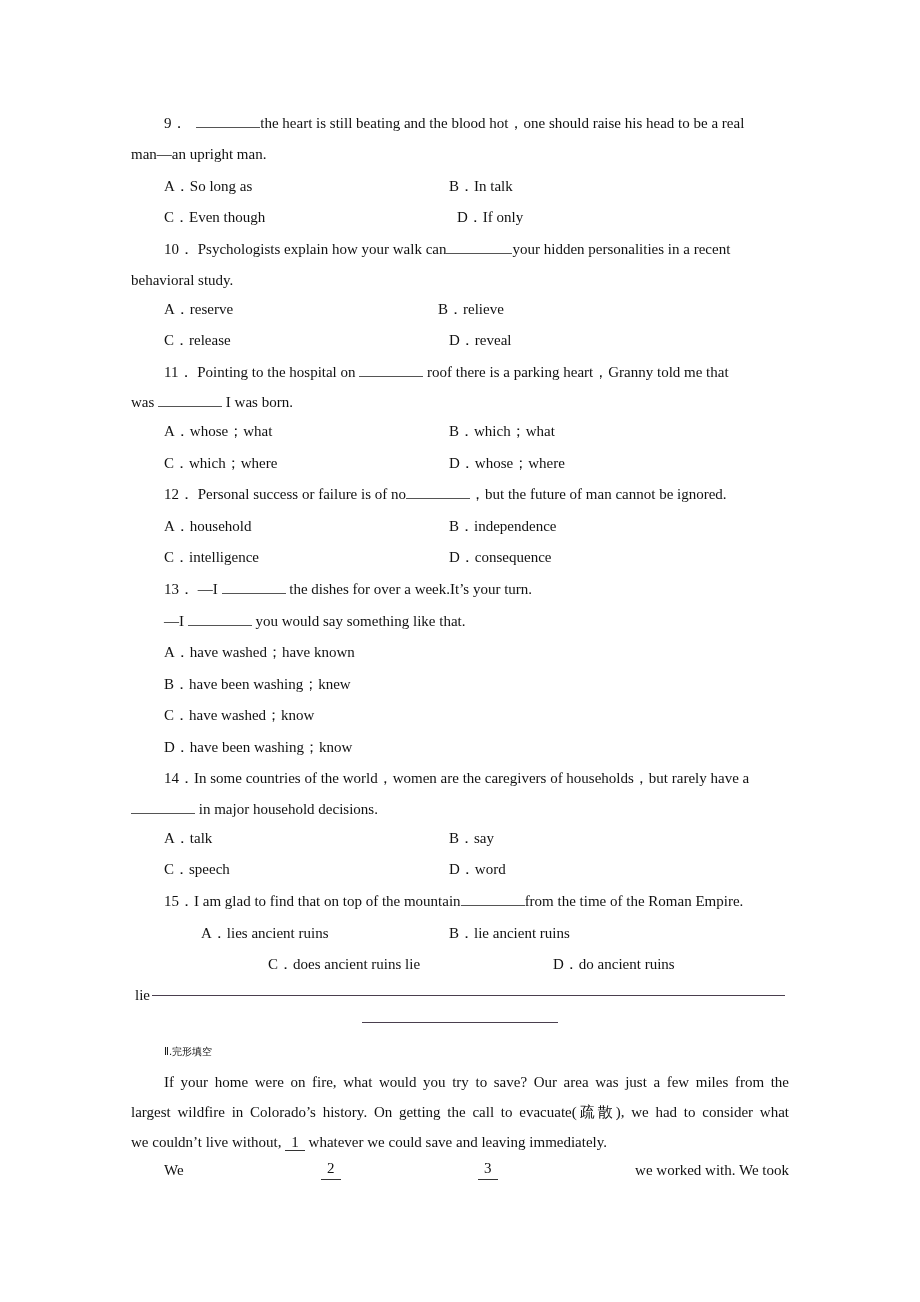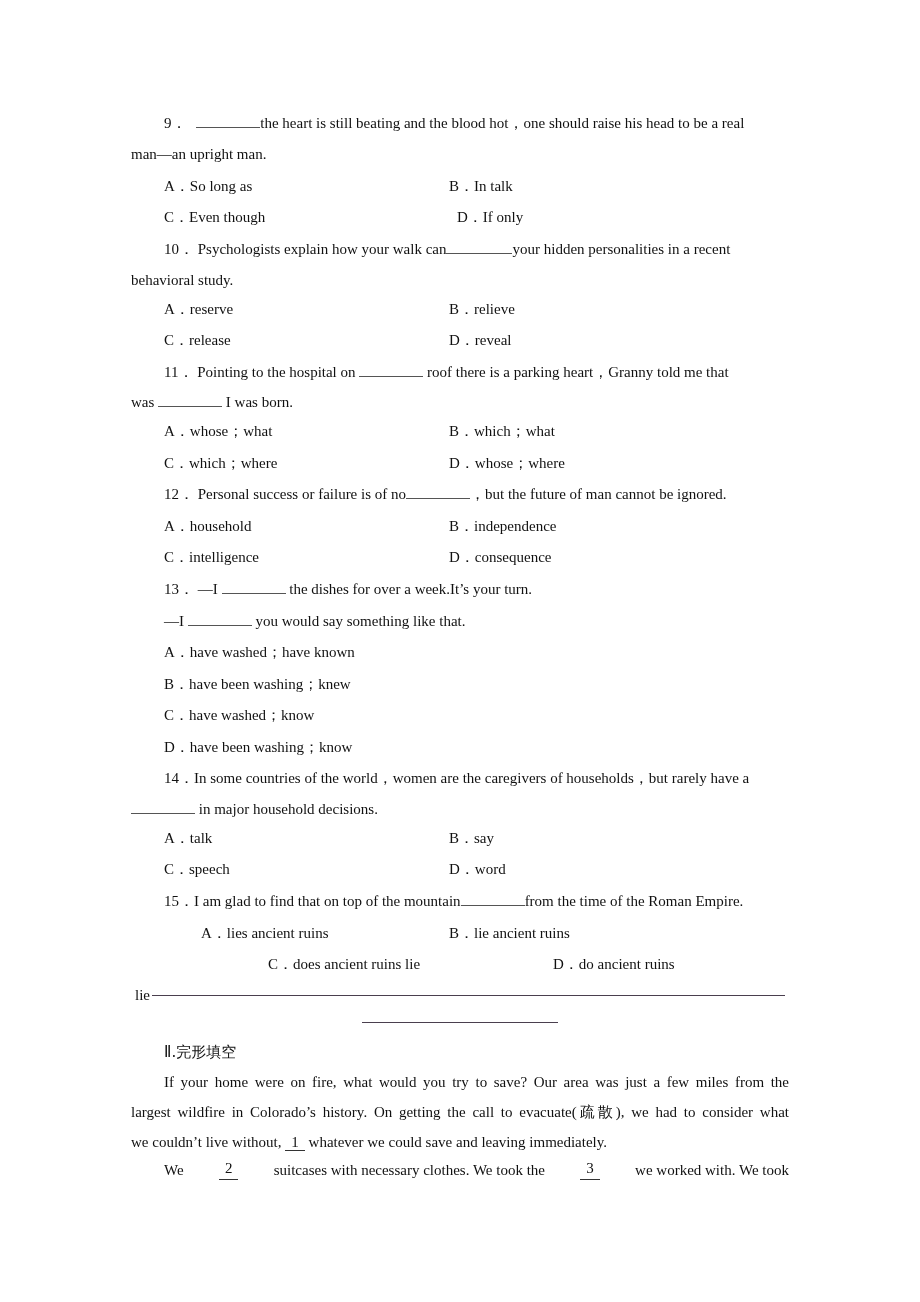--- a/index.html
+++ b/index.html
@@ -3,21 +3,21 @@
 <meta charset="utf-8">
 <style>
   html, body { margin: 0; padding: 0; background: #ffffff; }
   body {
     width: 920px; height: 1302px; position: relative; overflow: hidden;
     font-family: "Liberation Serif", "DejaVu Serif", serif;
     color: #111111; font-size: 15px;
   }
   .ln { position: absolute; white-space: nowrap; line-height: 20px; }
   .blank { display: inline-block; border-bottom: 1px solid #555; height: 14px; vertical-align: baseline; }
-  .cn { font-family: "DejaVu Sans", sans-serif; font-size: 15px; }
+  .cn { font-family: "DejaVu Sans", sans-serif; font-size: 10px; }
   .rule { position: absolute; height: 0; border-top: 1px solid #4a3f4e; }
   .num { display: inline-block; border-bottom: 1px solid #333; padding: 0 6px; line-height: 16px; }
 </style>
 </head>
 <body>
 
 <div class="ln" style="left:164px; top:113px;">
   <span>9．</span>
   <span class="blank" style="width:64px; margin-left:6px;"></span><span>the heart is still beating and the blood hot，one should raise his head to be a real</span>
 </div>
@@ -25,21 +25,21 @@
 <div class="ln" style="left:164px; top:176px;"><span>A．</span><span>So long as</span></div>
 <div class="ln" style="left:449px; top:176px;"><span>B．</span><span>In talk</span></div>
 <div class="ln" style="left:164px; top:207px;"><span>C．</span><span>Even though</span></div>
 <div class="ln" style="left:449px; top:207px;margin-left:8px;"><span>D．</span><span>If only</span></div>
 
 <div class="ln" style="left:164px; top:239px; width:625px; display:flex; justify-content:space-between;">
   <span><span>10．</span> <span>Psychologists explain how your walk can</span><span class="blank" style="width:66px;"></span><span>your hidden personalities in a recent</span></span>
 </div>
 <div class="ln" style="left:131px; top:270px;">behavioral study.</div>
 <div class="ln" style="left:164px; top:299px;"><span>A．</span><span>reserve</span></div>
-<div class="ln" style="left:449px; top:299px;"><span>B．</span><span>relieve</span></div>
+<div class="ln" style="left:438px; top:299px;"><span>B．</span><span>relieve</span></div>
 <div class="ln" style="left:164px; top:330px;"><span>C．</span><span>release</span></div>
 <div class="ln" style="left:449px; top:330px;"><span>D．</span><span>reveal</span></div>
 
 <div class="ln" style="left:164px; top:362px;">
   <span>11．</span> <span>Pointing to the hospital on</span> <span class="blank" style="width:64px;"></span> <span>roof there is a parking heart，Granny told me that</span>
 </div>
 <div class="ln" style="left:131px; top:392px;">
   <span>was</span> <span class="blank" style="width:64px;"></span> <span>I was born.</span>
 </div>
 <div class="ln" style="left:164px; top:421px;"><span>A．</span><span>whose；what</span></div>
@@ -90,16 +90,15 @@
 
 <div class="ln cn" style="left:164px; top:1042px;">Ⅱ.完形填空</div>
 <div class="ln" style="left:164px; top:1072px; width:625px; text-align:justify; text-align-last:justify;">If your home were on fire, what would you try to save? Our area was just a few miles from the</div>
 <div class="ln" style="left:131px; top:1102px; width:658px; text-align:justify; text-align-last:justify;">largest wildfire in Colorado’s history. On getting the call to evacuate(疏散), we had to consider what</div>
 <div class="ln" style="left:131px; top:1132px;">
   <span>we couldn’t live without,</span> <span class="num">1</span> <span>whatever we could save and leaving immediately.</span>
 </div>
 <div class="ln" style="left:164px; top:1160px; width:625px; display:flex; justify-content:space-between;">
   <span>We</span>
   <span class="num">2</span>
-  <span>suitcases with necessary clothes. We took the</span>
   <span class="num">3</span>
   <span>we worked with. We took</span>
 </div>
 
 </body></html>

